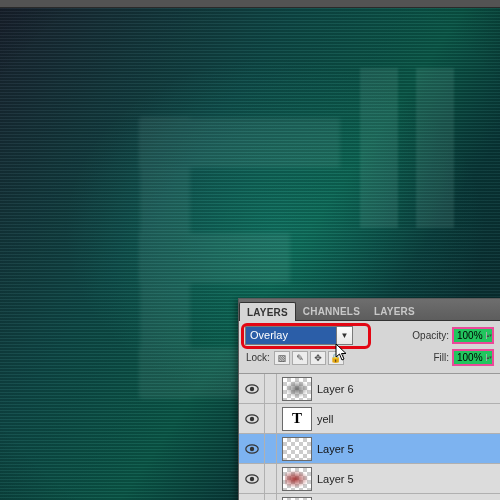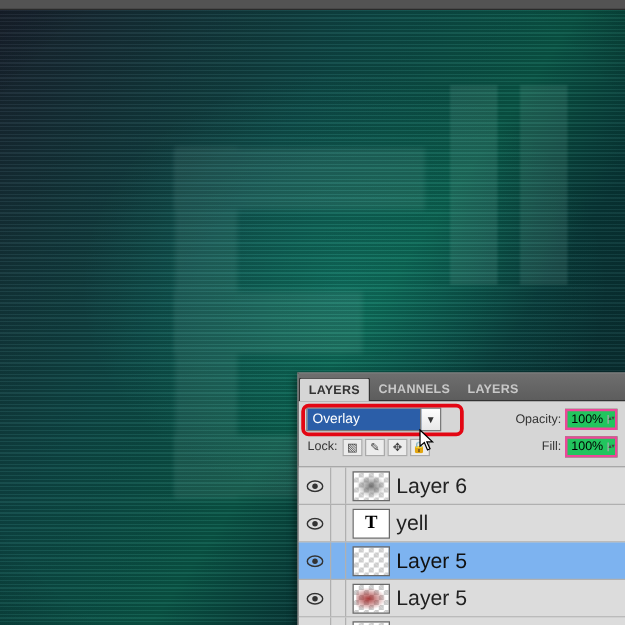--- a/index.html
+++ b/index.html
@@ -129,21 +129,21 @@
   .thumb.checker {
     background-image:
       linear-gradient(45deg,#ccc 25%,transparent 25%,transparent 75%,#ccc 75%),
       linear-gradient(45deg,#ccc 25%,#fff 25%,#fff 75%,#ccc 75%);
     background-size: 8px 8px; background-position: 0 0, 4px 4px;
   }
   .thumb.text {
     background: #fff; display: flex; align-items: center; justify-content: center;
     font-family: "Times New Roman", serif; font-weight: bold; font-size: 15px;
   }
-  .layer-name { font-size: 17px; color: #222; }
+  .layer-name { font-size: 11px; color: #222; }
   .layer.selected .layer-name { color: #111; }
 
   .smear-red   { position:absolute; inset:2px; background: radial-gradient(ellipse at 40% 50%, rgba(160,40,40,0.9), rgba(160,40,40,0) 70%); }
   .smear-green { position:absolute; inset:2px; background: radial-gradient(ellipse at 50% 50%, rgba(60,130,80,0.9), rgba(60,130,80,0) 70%); }
   .smear-gray  { position:absolute; inset:2px; background: radial-gradient(ellipse at 50% 50%, rgba(90,90,90,0.8), rgba(90,90,90,0) 70%); }
 </style>
 </head>
 <body>
 
 <div class="toolbar-top"></div>

